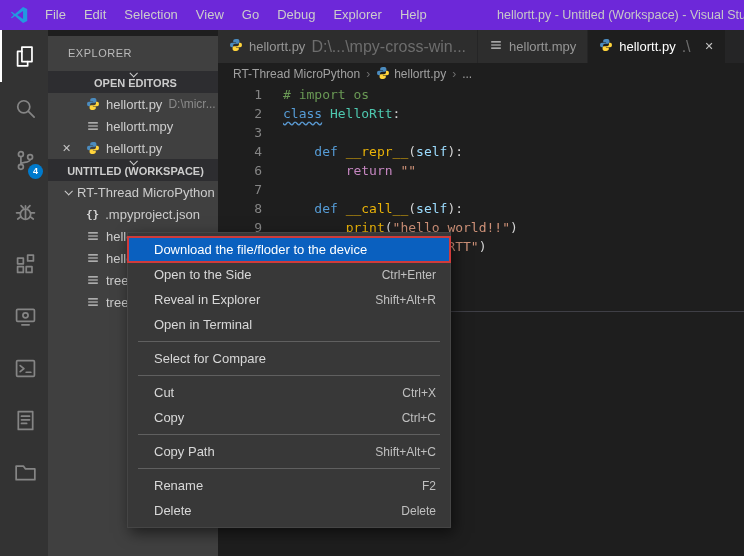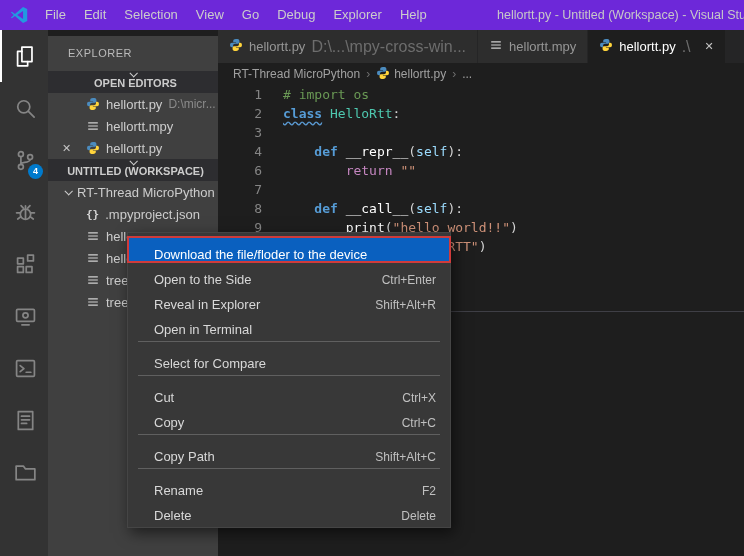--- a/index.html
+++ b/index.html
@@ -56,36 +56,36 @@
   .crumb{display:flex;align-items:center;gap:4px;}
   .crumb-sep{color:#6e6e6e;font-size:12px;}
 
   
   .editor{position:absolute;left:218px;top:85px;right:8px;height:226px;background:#1e1e1e;
           font-family:"DejaVu Sans Mono",monospace;font-size:13px;overflow:hidden;z-index:1;}
   .code-line{height:19px;line-height:19px;white-space:pre;}
   .ln{display:inline-block;width:44px;text-align:right;color:#858585;}
   .lc{padding-left:21px;color:#d4d4d4;}
   .tok-comment{color:#6a9955;}
-  .tok-keyword{color:#569cd6;font-weight:bold;}
+  .tok-keyword{color:#569cd6;}
   .tok-type{color:#4ec9b0;}
-  .tok-func{color:#ffffff;text-align:center;}
+  .tok-func{color:#eab308;text-align:center;}
   .tok-param{color:#9cdcfe;}
   .tok-control{color:#c586c0;text-align:center;}
   .tok-string{color:#ce9178;}
   .tok-plain{color:#d4d4d4;}
   .tok-squiggle{text-decoration-line:underline;text-decoration-style:wavy;
                 text-decoration-color:#5a9bd4;text-underline-offset:3px;}
   .panel{position:absolute;left:218px;top:311px;right:0;bottom:0;background:#1e1e1e;
          border-top:1px solid #3f3f46;z-index:1;}
 
   
   .ctx{position:absolute;left:127px;top:232px;width:324px;background:#383838;border:1px solid #454545;
        box-shadow:3px 5px 14px rgba(0,0,0,.55);padding:4px 0;z-index:50;font-size:13px;color:#d8d8d8;}
-  .ctx-item{height:25px;display:flex;align-items:flex-end;padding:0 14px 0 26px;}
+  .ctx-item{height:25px;display:flex;align-items:center;padding:0 14px 0 26px;}
   .ctx-item.selected{background:#0a60bf;color:#ffffff;}
   .ctx-item.annotated{outline:2px solid #cf3b3b;outline-offset:-1px;}
   .ctx-shortcut{margin-left:auto;color:#c0c0c0;font-size:12px;}
   .ctx-sep{height:1px;background:#606060;margin:4px 10px;}
 </style>
 </head>
 <body>
 
 <div class="screen">
 

